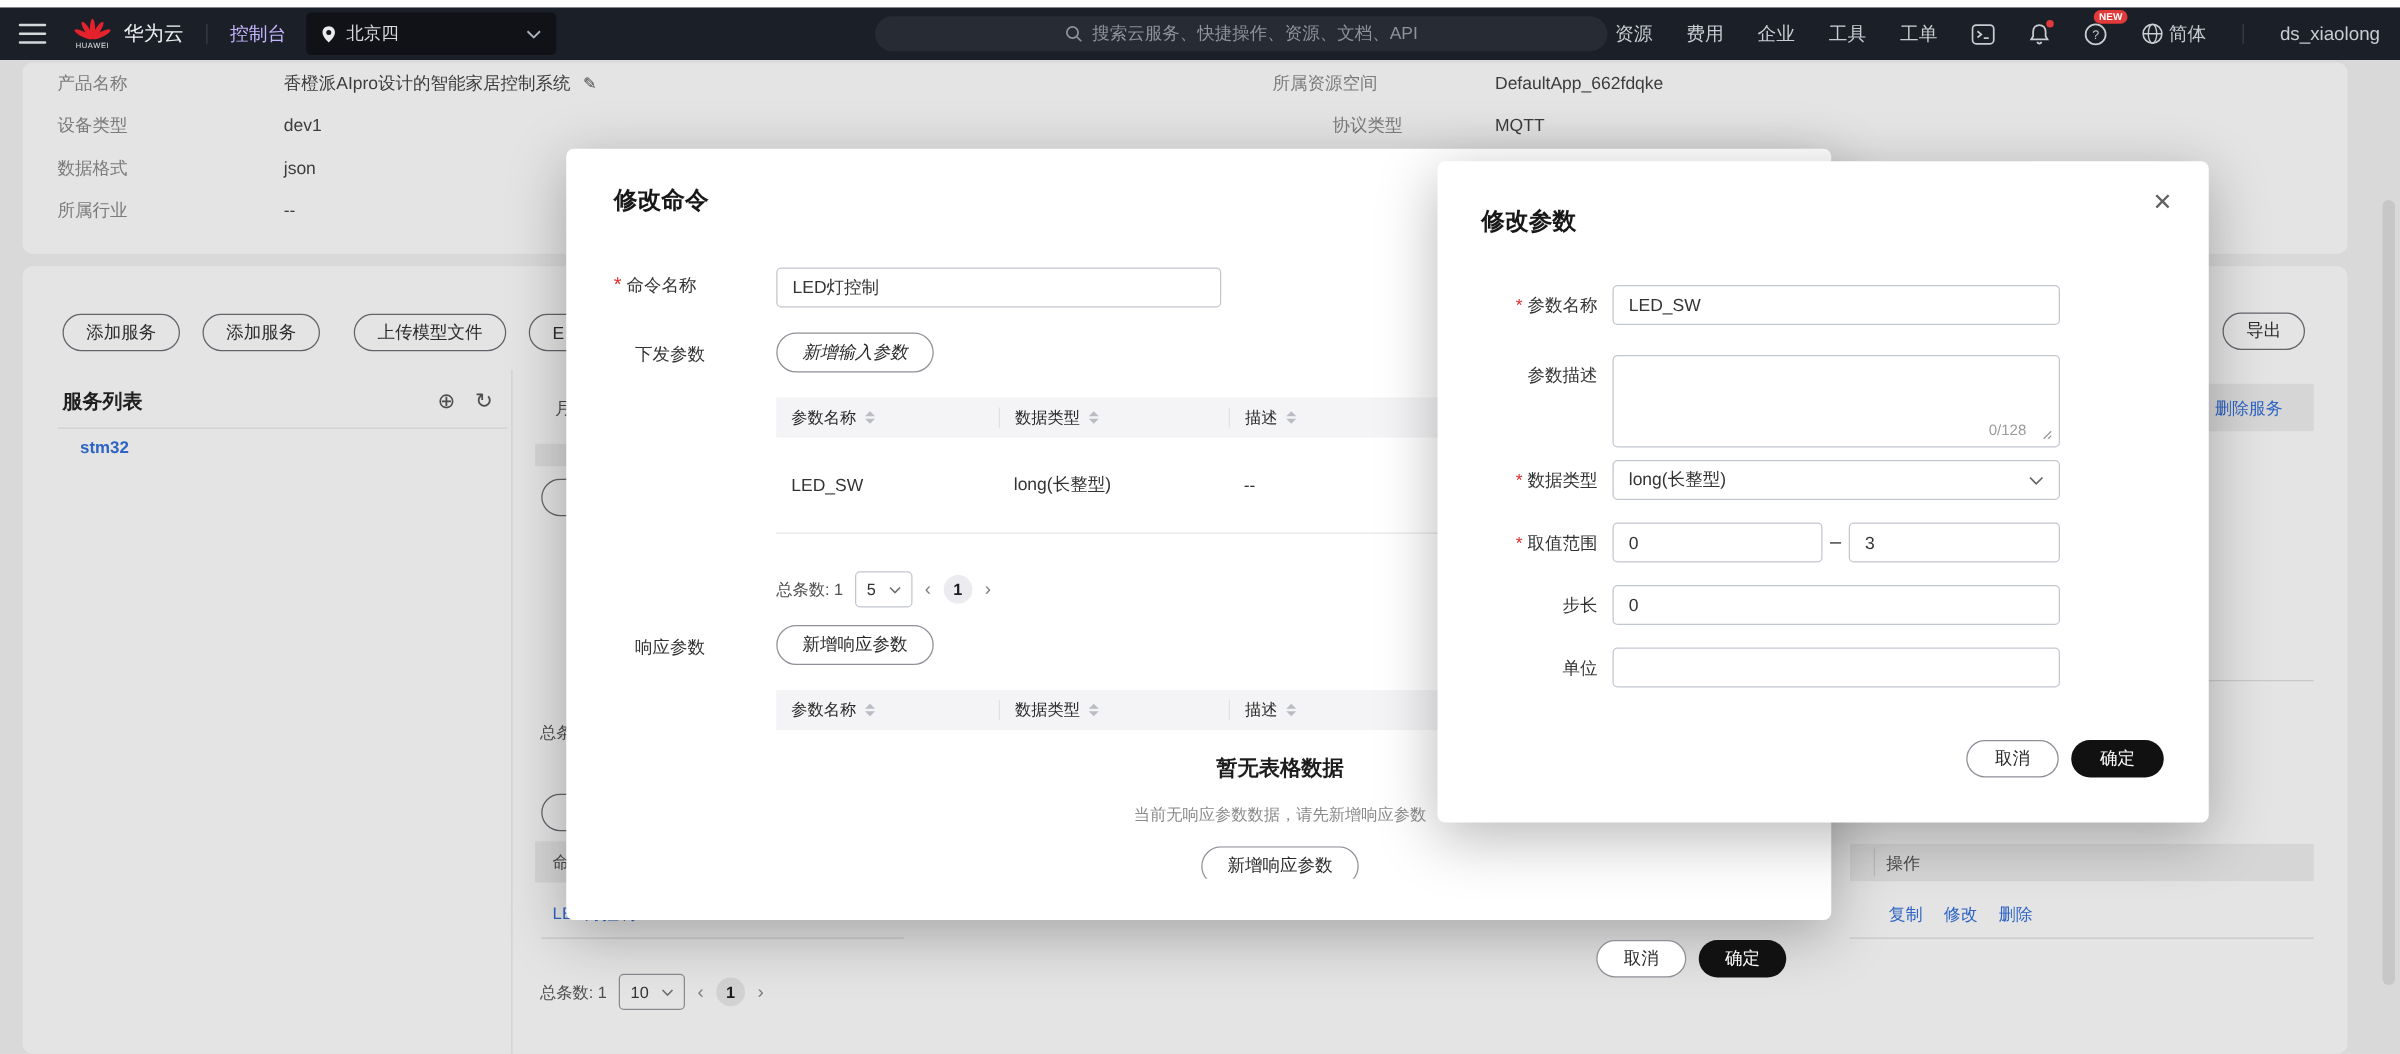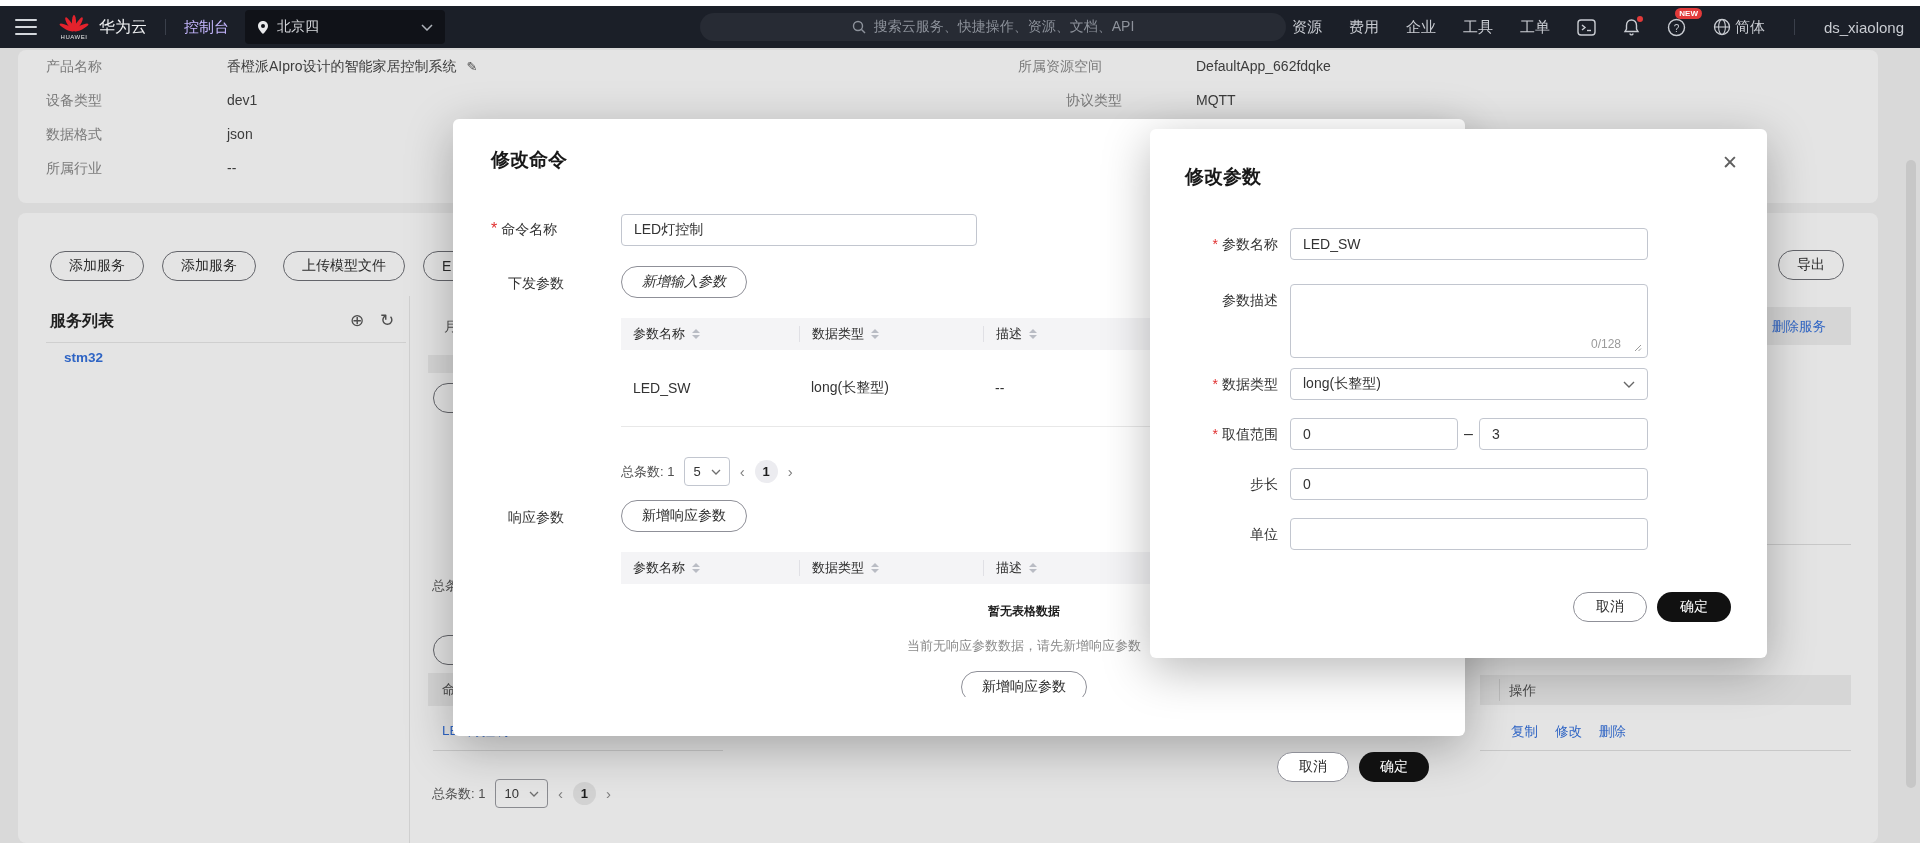--- a/index.html
+++ b/index.html
@@ -79,21 +79,21 @@
   .th{font-size:13px;color:#2a2a2a;padding-left:12px;display:flex;align-items:center;height:16px;}
   .th + .th{border-left:1px solid #e0e0e5;}
   .sort{display:inline-flex;flex-direction:column;gap:2px;margin-left:7px;}
   .sort i{display:block;width:0;height:0;border-left:4px solid transparent;border-right:4px solid transparent;}
   .sort .up{border-bottom:4px solid #b9bcc4;}
   .sort .dn{border-top:4px solid #b9bcc4;}
   .tbl-row{display:grid;grid-template-columns:178px 184px 1fr;height:76px;align-items:center;
            border-bottom:1px solid #e8e8e8;}
   .td{font-size:14px;color:#333;padding-left:12px;}
   .empty{position:absolute;text-align:center;}
-  .empty .t{font-size:12px;font-weight:bold;color:#1d1d1d;}
+  .empty .t{font-size:17px;font-weight:bold;color:#1d1d1d;}
   .empty .s{font-size:13px;color:#8a8a8a;margin-top:17px;}
   .clipwrap{height:26px;overflow:hidden;display:flex;justify-content:center;margin-top:16px;}
   .close-x{position:absolute;font-size:19px;color:#5f5f5f;cursor:pointer;line-height:1;}
   .m2row{position:absolute;display:flex;align-items:flex-start;}
   .m2label{width:116px;text-align:right;padding-top:8px;font-size:14px;color:#333;flex:none;}
   .counter{position:absolute;right:26px;bottom:6px;font-size:12px;color:#9a9a9a;}
   .chevsel{margin-left:auto;color:#666;font-size:12px;}
   .dash{align-self:center;color:#333;padding:0 6px;}
 </style>
 </head>

